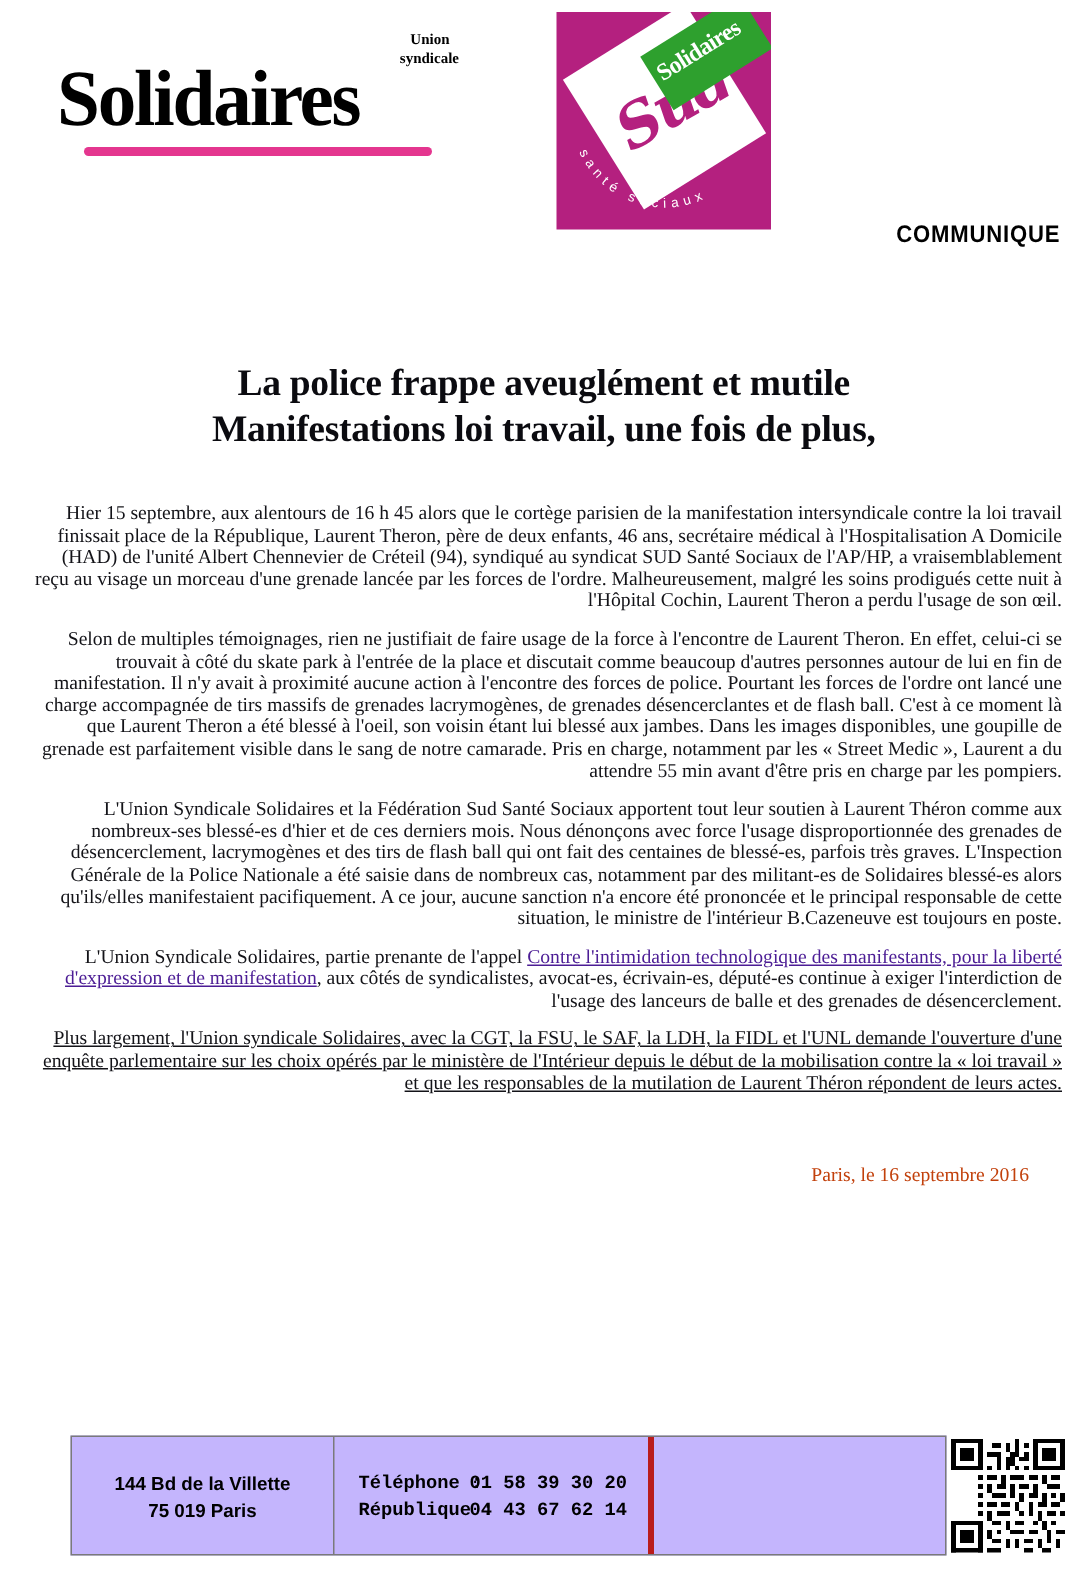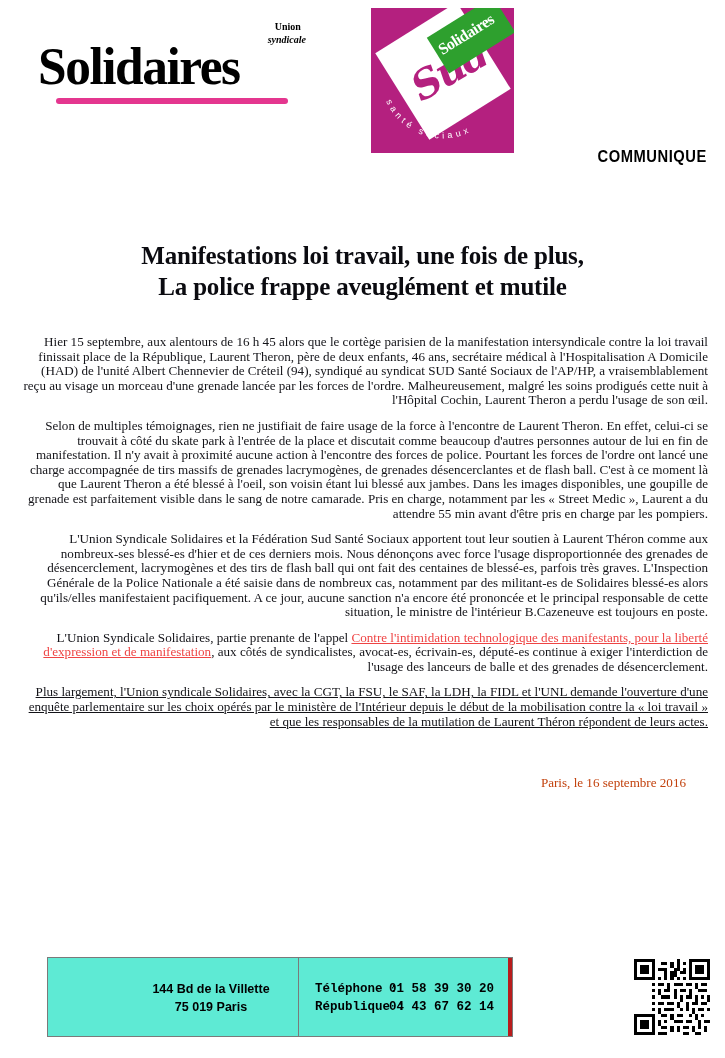--- a/index.html
+++ b/index.html
@@ -48,21 +48,21 @@
     right: 2px;
     top: 2px;
     text-align: left;
     font-family: "Liberation Serif", "DejaVu Serif", serif;
     font-weight: bold;
     font-size: 10px;
     line-height: 13px;
     color: #000000;
   }
   .sol-union .u1 { display: block; padding-left: 7px; }
-  .sol-union .u2 { display: block; font-style: italic; }
+  .sol-union .u2 { display: block; }
   .sol-underline {
     position: absolute;
     left: 18px;
     top: 80px;
     width: 232px;
     height: 6px;
     background: #E4368F;
     border-radius: 3px;
   }
 
@@ -169,21 +169,21 @@
   .para {
     margin: 0 0 11px 0;
     font-family: "Liberation Serif", "DejaVu Serif", serif;
     font-size: 13.1px;
     line-height: 14.6px;
     text-align: right;
     color: #131318;
   }
   .para.last { margin-bottom: 0; text-decoration: underline; }
   .link {
-    color: #ef4444;
+    color: #4c1d95;
     text-decoration: underline;
   }
 
   .date-line {
     margin: 46px 22px 0 0;
     text-align: right;
     font-family: "Liberation Serif", "DejaVu Serif", serif;
     font-size: 13.1px;
     color: #c2410c;
   }
@@ -193,27 +193,26 @@
     position: absolute;
     left: 0;
     top: 957px;
     width: 725px;
     height: 95px;
   }
   .footer-box {
     position: absolute;
     left: 47px;
     top: 0;
-    width: 466px;
+    width: 584px;
     height: 80px;
     border: 1px solid #7A7A7A;
     display: flex;
     box-sizing: border-box;
-    background: #5eead4;
-    justify-content: flex-end;
+    background: #c4b5fd;
   }
   .fcell {
     display: flex;
     flex-direction: column;
     justify-content: center;
     align-items: center;
     box-sizing: border-box;
     font-family: "Liberation Sans", "DejaVu Sans", sans-serif;
     font-weight: bold;
     font-size: 12.5px;
@@ -276,22 +275,22 @@
       <text>
         <textPath href="#arcpath" startOffset="6%">santé sociaux</textPath>
       </text>
     </svg>
   </div>
 
   <div class="communique">COMMUNIQUE</div>
 </div>
 
 <h1 class="doc-title">
+  <span class="tline">La police frappe aveuglément et mutile</span>
   <span class="tline">Manifestations loi travail, une fois de plus,</span>
-  <span class="tline">La police frappe aveuglément et mutile</span>
 </h1>
 
 <div class="body-wrap">
 
   <p class="para">Hier 15 septembre, aux alentours de 16 h 45 alors que le cortège parisien de la manifestation intersyndicale contre la loi travail finissait place de la République, Laurent Theron, père de deux enfants, 46 ans, secrétaire médical à l'Hospitalisation A Domicile (HAD) de l'unité Albert Chennevier de Créteil (94), syndiqué au syndicat SUD Santé Sociaux de l'AP/HP, a vraisemblablement reçu au visage un morceau d'une grenade lancée par les forces de l'ordre. Malheureusement, malgré les soins prodigués cette nuit à l'Hôpital Cochin, Laurent Theron a perdu l'usage de son œil.</p>
 
   <p class="para">Selon de multiples témoignages, rien ne justifiait de faire usage de la force à l'encontre de Laurent Theron. En effet, celui-ci se trouvait à côté du skate park à l'entrée de la place et discutait comme beaucoup d'autres personnes autour de lui en fin de manifestation. Il n'y avait à proximité aucune action à l'encontre des forces de police. Pourtant les forces de l'ordre ont lancé une charge accompagnée de tirs massifs de grenades lacrymogènes, de grenades désencerclantes et de flash ball.  C'est à ce moment là que Laurent Theron a été blessé à l'oeil, son voisin étant lui blessé aux jambes. Dans les images disponibles, une goupille de grenade est parfaitement visible dans le sang de notre camarade. Pris en charge, notamment par les « Street Medic », Laurent a du attendre 55 min avant d'être  pris en charge par les pompiers.</p>
 
   <p class="para">L'Union Syndicale Solidaires et la Fédération Sud Santé Sociaux apportent tout leur soutien à Laurent Théron comme aux nombreux-ses blessé-es d'hier et de ces derniers mois. Nous dénonçons avec force l'usage disproportionnée des grenades de désencerclement, lacrymogènes et des tirs de flash ball qui ont fait des centaines de blessé-es, parfois très graves. L'Inspection Générale de la Police Nationale a été saisie dans de nombreux cas, notamment par des militant-es de Solidaires blessé-es alors qu'ils/elles manifestaient pacifiquement.  A ce jour, aucune sanction n'a encore été prononcée et le principal responsable de cette situation, le ministre de l'intérieur B.Cazeneuve est toujours en poste.</p>
 

